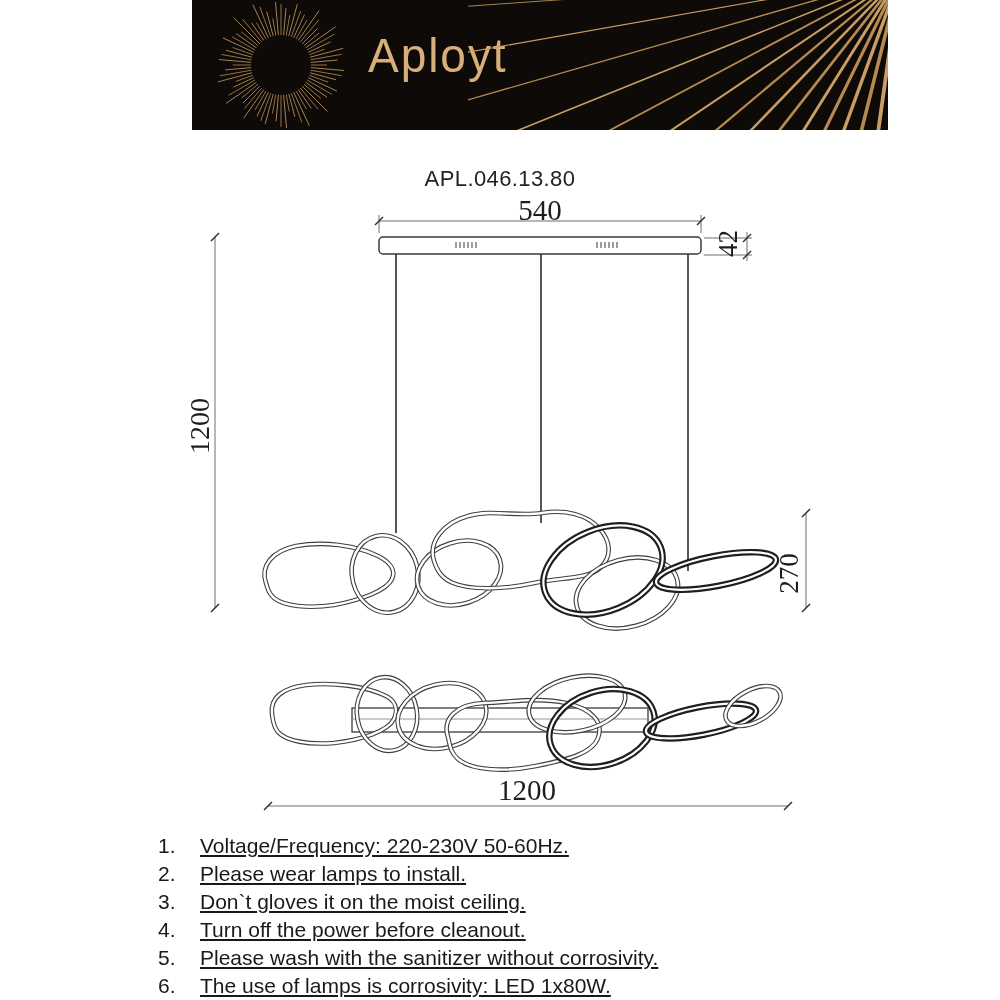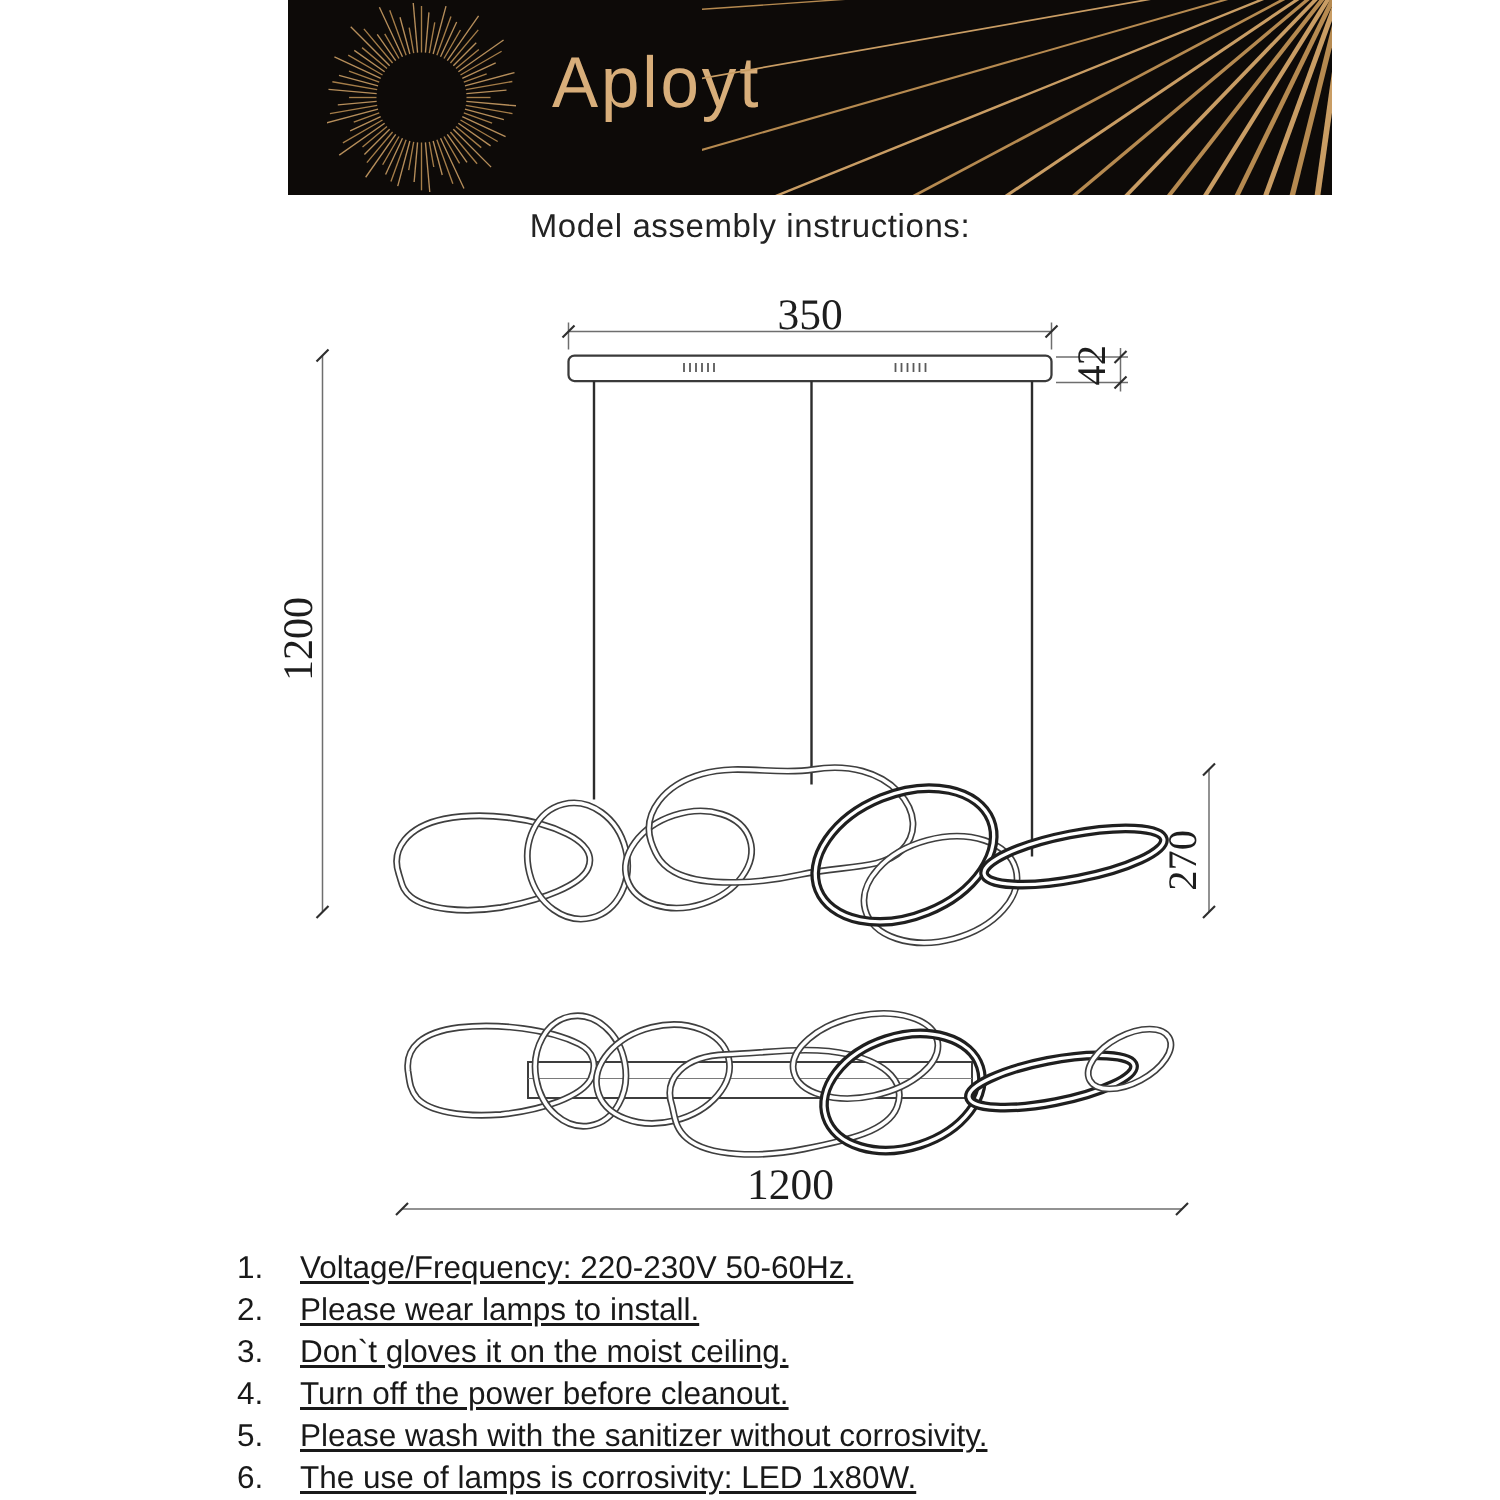--- a/index.html
+++ b/index.html
@@ -129,21 +129,21 @@
         <line x1="432" y1="-24" x2="3.015111853372389" y2="335.9610614244621" stroke="#b68a50" stroke-width="2.26"></line>
         <line x1="432" y1="-24" x2="-32.26104063082329" y2="289.1480259436183" stroke="#c99d64" stroke-width="2.04"></line>
         <line x1="432" y1="-24" x2="-62.450652000999014" y2="238.904075160099" stroke="#b68a50" stroke-width="1.8199999999999998"></line>
         <line x1="432" y1="-24" x2="-87.22295855740094" y2="185.77969231291084" stroke="#c99d64" stroke-width="1.5999999999999996"></line>
         <line x1="432" y1="-24" x2="-106.30654972545847" y2="130.35691925751982" stroke="#b68a50" stroke-width="1.38"></line>
         <line x1="432" y1="-24" x2="-119.49234168683654" y2="73.24297949348096" stroke="#c99d64" stroke-width="1.1599999999999997"></line>
         <line x1="432" y1="-24" x2="-126.6358681455016" y2="15.063625296710292" stroke="#b68a50" stroke-width="0.94"></line>
       </svg>
   </div>
 
-  <div class="title-line" id="title1">Model assembly instructions:</div>
+  <div class="title-line" id="title2">APL.046.13.80</div>
 
   <svg id="drawing" viewBox="0 0 1000 1000">
     <g stroke="#6e6e6e" stroke-width="1" fill="none">
 
       <line x1="379" y1="221" x2="701" y2="221"></line>
       <line x1="379" y1="233" x2="379" y2="215"></line>
       <line x1="701" y1="233" x2="701" y2="215"></line>
 
       <line x1="704" y1="238" x2="752" y2="238"></line>
       <line x1="704" y1="255" x2="752" y2="255"></line>
@@ -227,21 +227,21 @@
       <ellipse cx="577" cy="704" rx="49" ry="27" transform="rotate(-12 577 704)" fill="none" stroke="#ffffff" stroke-width="2.4"></ellipse>
       <ellipse cx="602" cy="728" rx="54" ry="37" transform="rotate(-18 602 728)" fill="none" stroke="#1f1f1f" stroke-width="6.5"></ellipse>
       <ellipse cx="602" cy="728" rx="54" ry="37" transform="rotate(-18 602 728)" fill="none" stroke="#ffffff" stroke-width="2.2"></ellipse>
       <ellipse cx="701" cy="721" rx="56" ry="14" transform="rotate(-11 701 721)" fill="none" stroke="#1f1f1f" stroke-width="6.5"></ellipse>
       <ellipse cx="701" cy="721" rx="56" ry="14" transform="rotate(-11 701 721)" fill="none" stroke="#ffffff" stroke-width="2.2"></ellipse>
       <ellipse cx="753" cy="706" rx="30" ry="16" transform="rotate(-28 753 706)" fill="none" stroke="#3f3f3f" stroke-width="4.6"></ellipse>
       <ellipse cx="753" cy="706" rx="30" ry="16" transform="rotate(-28 753 706)" fill="none" stroke="#ffffff" stroke-width="2.4"></ellipse>
     </g>
   </svg>
 
-  <div class="dim" id="dim-750">350</div>
+  <div class="dim" id="dim-750">540</div>
   <div class="dim" id="dim-42">42</div>
   <div class="dim" id="dim-1200L">1200</div>
   <div class="dim" id="dim-270">270</div>
   <div class="dim" id="dim-1200B">1200</div>
 
   <div class="instructions">
     <div class="instr-row">
       <span class="num">1.</span>
       <span class="txt">Voltage/Frequency: 220-230V 50-60Hz.</span>
     </div>

